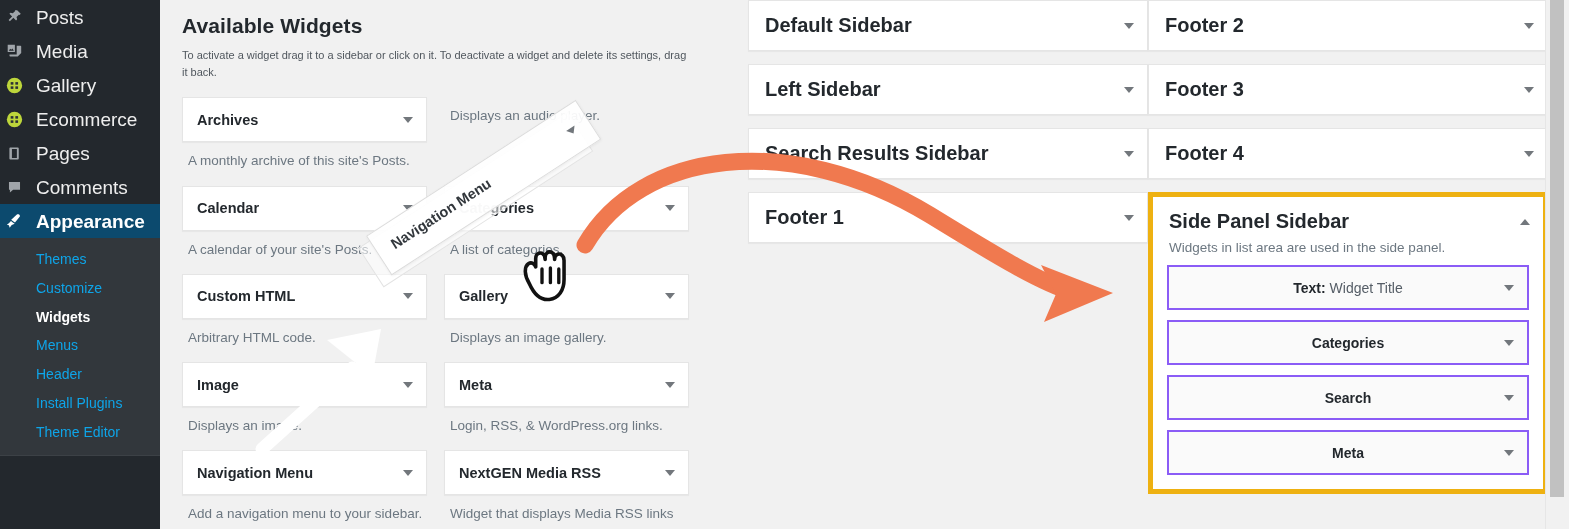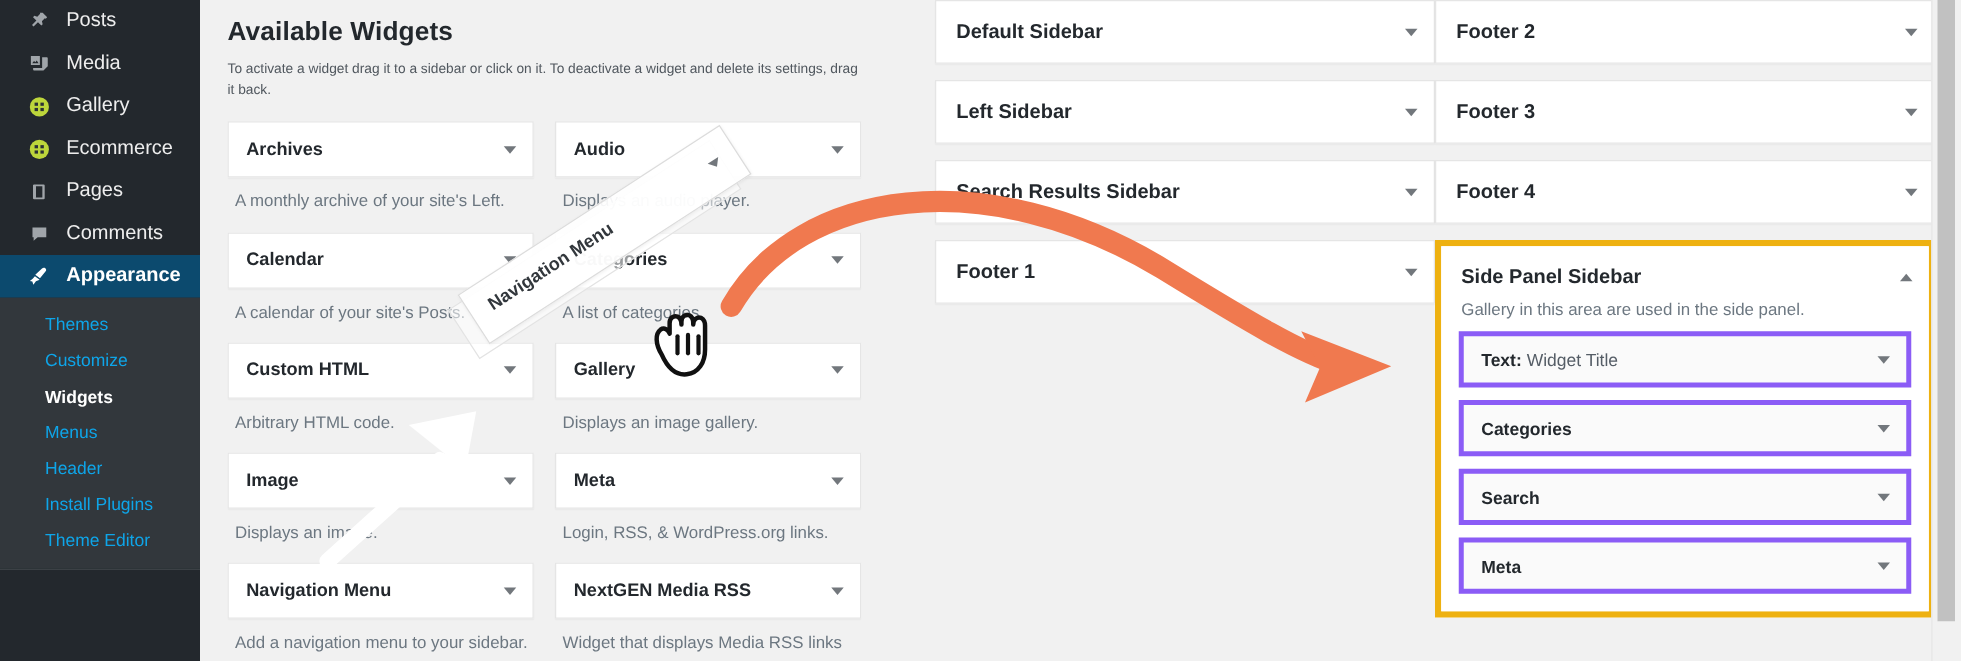--- a/index.html
+++ b/index.html
@@ -14,22 +14,22 @@
   
   #adminmenu {
     position: absolute; left: 0; top: 0;
     width: 160px; height: 529px;
     background: #23282d;
     color: #eee;
     z-index: 30;
   }
   .menu-top {
     display: flex; align-items: center;
-    height: 34px; padding-left: 21px;
-    font-size: 16px; color: #eeeeee;
+    height: 34px; padding-left: 4px;
+    font-size: 19px; color: #eeeeee;
     position: relative;
   }
   .menu-top .mlabel { margin-left: 12px; line-height: 1; }
   .menu-top.current {
     background: #0c4a6e; color: #fff; font-weight: 700;
   }
   .menu-top.current::after {
     content: ""; position: absolute; right: -8px; top: 50%;
     margin-top: -8px; width: 0; height: 0;
     border-top: 8px solid transparent;
@@ -115,35 +115,36 @@
     border: 1px solid #e5e5e5;
     box-shadow: 0 1px 1px rgba(0,0,0,.04);
     margin-bottom: 13px;
     position: relative;
   }
   .sidebar-card .sc-head {
     height: 49px; display: flex; align-items: center;
     padding: 0 16px; position: relative;
   }
   .sidebar-card .sc-title {
-    font-size: 16px; font-weight: 600; color: #23282d;
+    font-size: 20px; font-weight: 600; color: #23282d;
   }
   .sidebar-card .sc-desc {
     font-size: 13.5px; color: #6c7781;
     padding: 0 16px 10px 16px; margin-top: -6px;
   }
   .sidebar-card .sc-body { padding: 0 14px 14px 14px; }
   .inner-widget {
     background: #fafafa;
-    border: 4px solid #8b5cf6;
+    border: 2px solid #8b5cf6;
     height: 45px;
     display: flex; align-items: center;
     padding: 0 14px;
     position: relative;
     margin-bottom: 10px;
+    justify-content: center;
   }
   .inner-widget:last-child { margin-bottom: 0; }
   .inner-widget .iw-name { font-size: 14px; color: #23282d; font-weight: 600; }
   .inner-widget .iw-name .dim { color: #555d66; font-weight: 400; }
 
   .highlight-box {
     border: 5px solid #eeb111;
     padding: 0;
     margin-bottom: 13px;
     background: #fff;
@@ -288,28 +289,24 @@
       <h2 class="page-title">Available Widgets</h2>
       <p class="page-desc">To activate a widget drag it to a sidebar or click on it. To deactivate a widget and delete its settings, drag it back.</p>
 
       <div class="widgets-grid">
 
         <div class="wcell">
           <div class="widget-box">
             <span class="wname">Archives</span>
             <span class="caret"></span>
           </div>
-          <div class="wdesc">A monthly archive of your site's Left.</div>
-        </div>
-
-        <div class="wcell">
-          <div class="widget-box">
-            <span class="wname">Audio</span>
-            <span class="caret"></span>
-          </div>
+          <div class="wdesc">A monthly archive of this site's Posts.</div>
+        </div>
+
+        <div class="wcell">
           <div class="wdesc">Displays an audio player.</div>
         </div>
 
         <div class="wcell">
           <div class="widget-box">
             <span class="wname">Calendar</span>
             <span class="caret"></span>
           </div>
           <div class="wdesc">A calendar of your site's Posts.</div>
         </div>
@@ -418,21 +415,21 @@
           <span class="caret"></span>
         </div>
       </div>
 
       <div class="highlight-box">
         <div class="sidebar-card">
           <div class="sc-head">
             <span class="sc-title">Side Panel Sidebar</span>
             <span class="caret up"></span>
           </div>
-          <div class="sc-desc">Gallery in this area are used in the side panel.</div>
+          <div class="sc-desc">Widgets in list area are used in the side panel.</div>
           <div class="sc-body">
             <div class="inner-widget">
               <span class="iw-name">
                 <span>Text:</span>
                 <span class="dim">Widget Title</span>
               </span>
               <span class="caret"></span>
             </div>
             <div class="inner-widget">
               <span class="iw-name">Categories</span>

